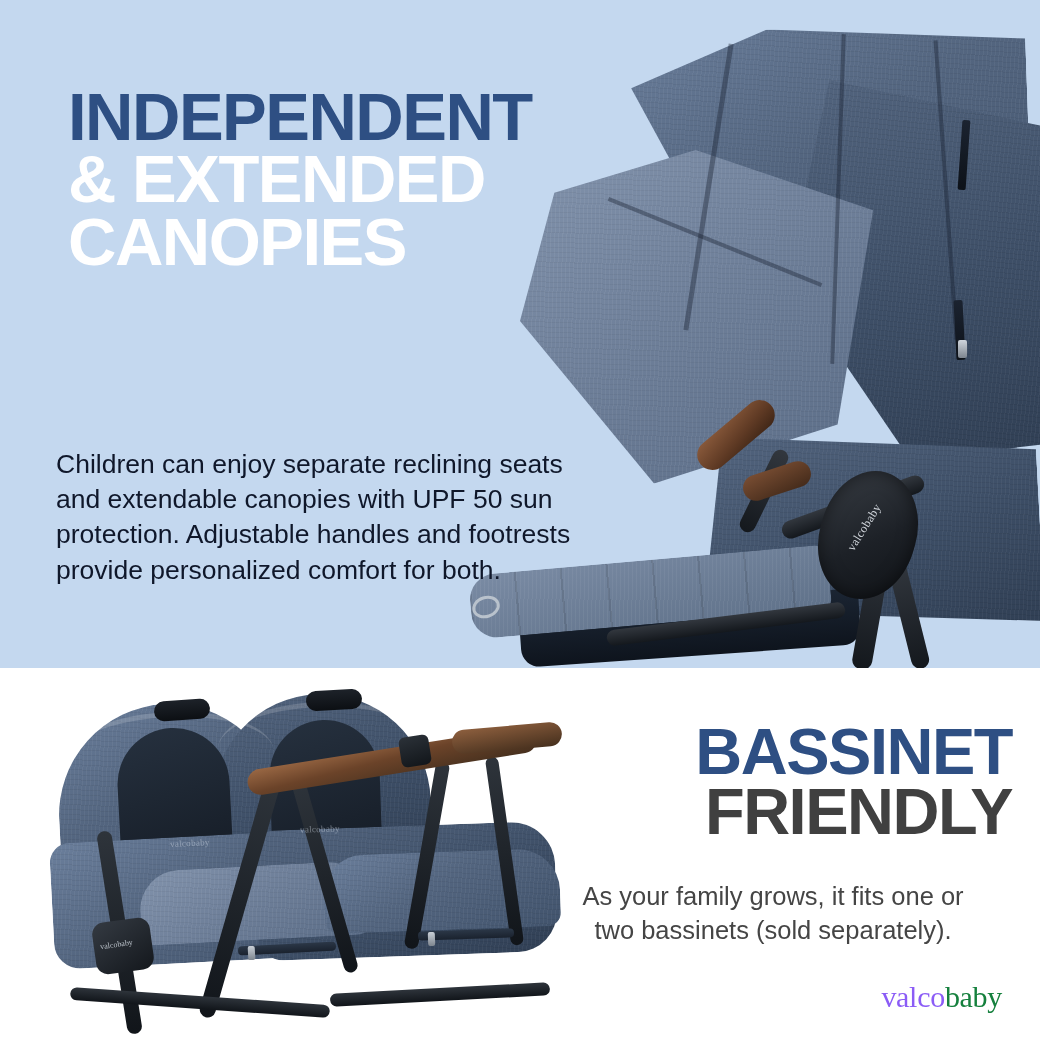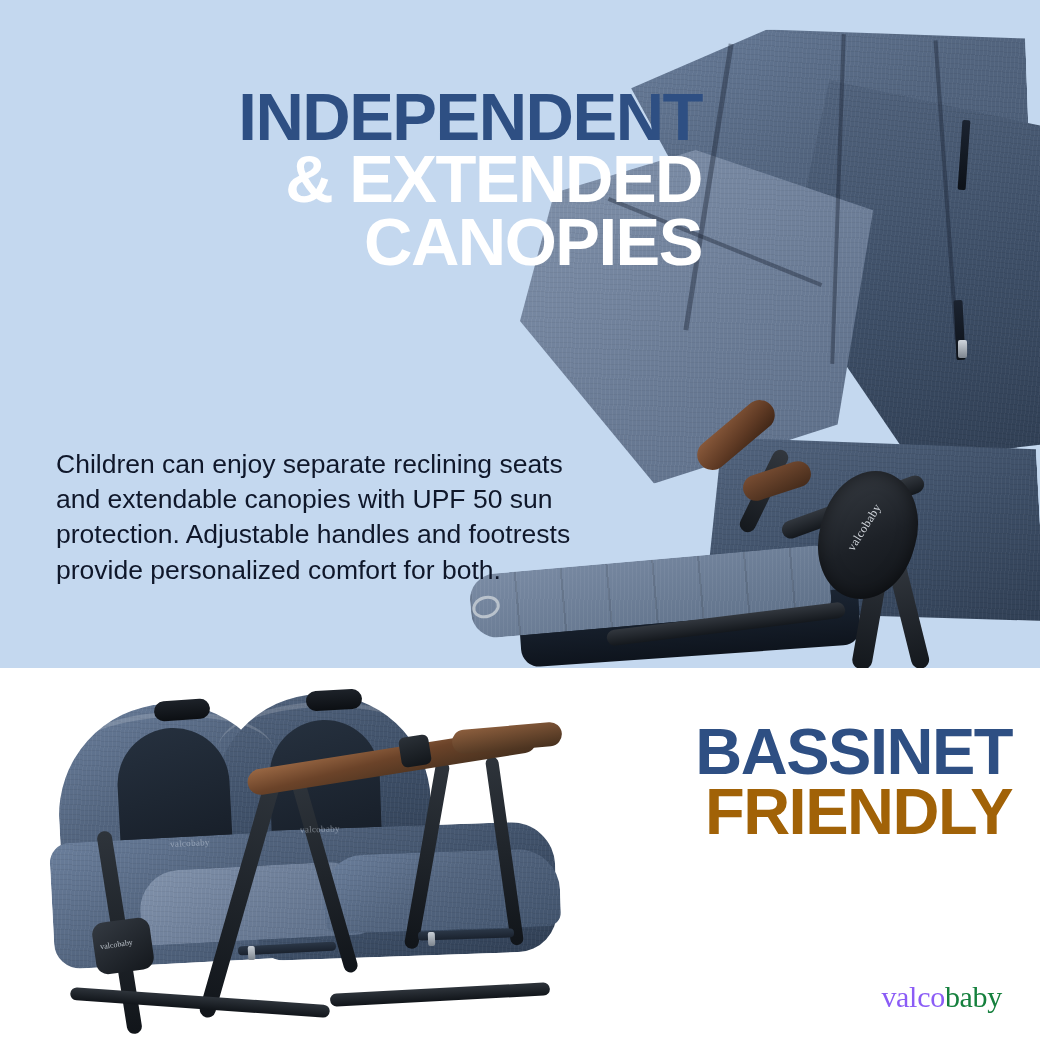--- a/index.html
+++ b/index.html
@@ -34,25 +34,24 @@
     left: 0; top: 668px;
     width: 1040px;
     height: 372px;
     background: #ffffff;
     overflow: hidden;
   }
 
   
   .headline-top {
     position: absolute;
-    left: 52px;
+    left: 68px;
     top: 86px;
     width: 650px;
     z-index: 6;
-    text-align: right;
   }
   .hl-line {
     display: block;
     font-weight: 700;
     font-size: 67px;
     line-height: 0.93;
     letter-spacing: -1.5px;
     white-space: nowrap;
   }
   .hl-navy  { color: #2e4f83; }
@@ -79,21 +78,21 @@
     z-index: 6;
   }
   .bl-line {
     display: block;
     font-weight: 700;
     line-height: 0.93;
     letter-spacing: -1.5px;
     white-space: nowrap;
   }
   .bl-1 { font-size: 65px; color: #2e4f83; }
-  .bl-2 { font-size: 65px; color: #a16207; }
+  .bl-2 { font-size: 65px; color: #404040; }
 
   .caption-bottom {
     position: absolute;
     right: 28px;
     top: 880px;
     width: 478px;
     text-align: center;
     z-index: 6;
     color: #454545;
     font-size: 25.5px;
@@ -498,18 +497,22 @@
     <div class="shape handle-bot"></div>
     <div class="shape handle-bot-2"></div>
     <div class="shape handle-clamp"></div>
   </div>
 
   <div class="headline-bottom">
     <span class="bl-line bl-1">BASSINET</span>
     <span class="bl-line bl-2">FRIENDLY</span>
   </div>
 
+  <div class="caption-bottom">
+    <span class="cap-line">As your family grows, it fits one or</span>
+    <span class="cap-line">two bassinets (sold separately).</span>
+  </div>
 
   <div class="logo">
     <span class="logo-valco">valco</span><span class="logo-baby">baby</span>
   </div>
 
 </div>
 
 </body></html>

